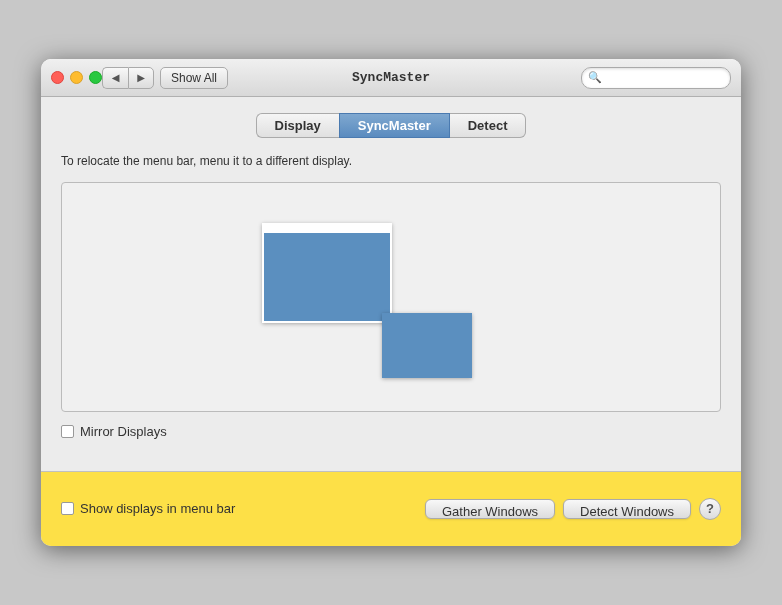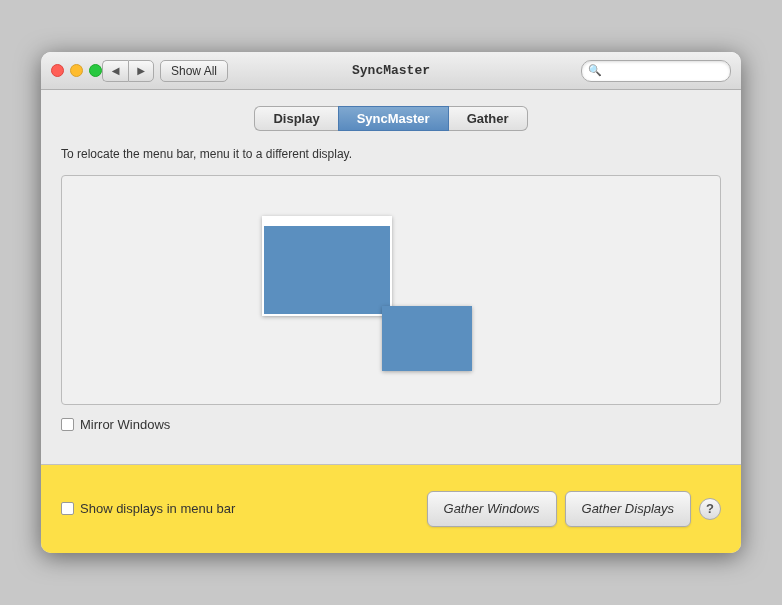--- a/index.html
+++ b/index.html
@@ -289,23 +289,22 @@
     }
 
     .action-btn {
       background: linear-gradient(to bottom, #f8f8f8, #dcdcdc);
       border: 1px solid #aaa;
       border-radius: 6px;
       padding: 4px 16px;
       font-size: 13px;
       cursor: pointer;
       color: #333;
-      height: 36px;
+      height: 20px;
       box-shadow: 0 1px 2px rgba(0,0,0,0.1);
-      font-style: italic;
     }
 
     .help-btn {
       width: 22px;
       height: 22px;
       border-radius: 50%;
       border: 1px solid #aaa;
       background: linear-gradient(to bottom, #f8f8f8, #dcdcdc);
       display: flex;
       align-items: center;
@@ -341,44 +340,44 @@
         <input class="search-input" type="text" placeholder="" style="">
       </div>
     </div>
   </div>
 
   <div class="content">
 
     <div class="tabs">
       <div class="tab">Display</div>
       <div class="tab active">SyncMaster</div>
-      <div class="tab">Gather</div>
+      <div class="tab">Detect</div>
     </div>
 
     <div class="description">
       <div>To relocate the menu bar, menu it to a different display.</div>
     </div>
 
     <div class="arrangement-area">
       <div class="display-main">
         <div class="display-main-menubar"></div>
       </div>
       <div class="display-secondary"></div>
     </div>
 
     <div class="mirror-row">
       <div class="mirror-checkbox"></div>
-      <span class="mirror-label">Mirror Windows</span>
+      <span class="mirror-label">Mirror Displays</span>
     </div>
   </div>
 
   <div class="bottom-bar">
     <div class="show-menubar-row">
       <div class="menubar-checkbox"></div>
       <span class="menubar-label">Show displays in menu bar</span>
     </div>
     <div class="bottom-buttons">
       <button class="action-btn">Gather Windows</button>
-      <button class="action-btn">Gather Displays</button>
+      <button class="action-btn">Detect Windows</button>
       <div class="help-btn">?</div>
     </div>
   </div>
 </div>
 
 </body></html>

